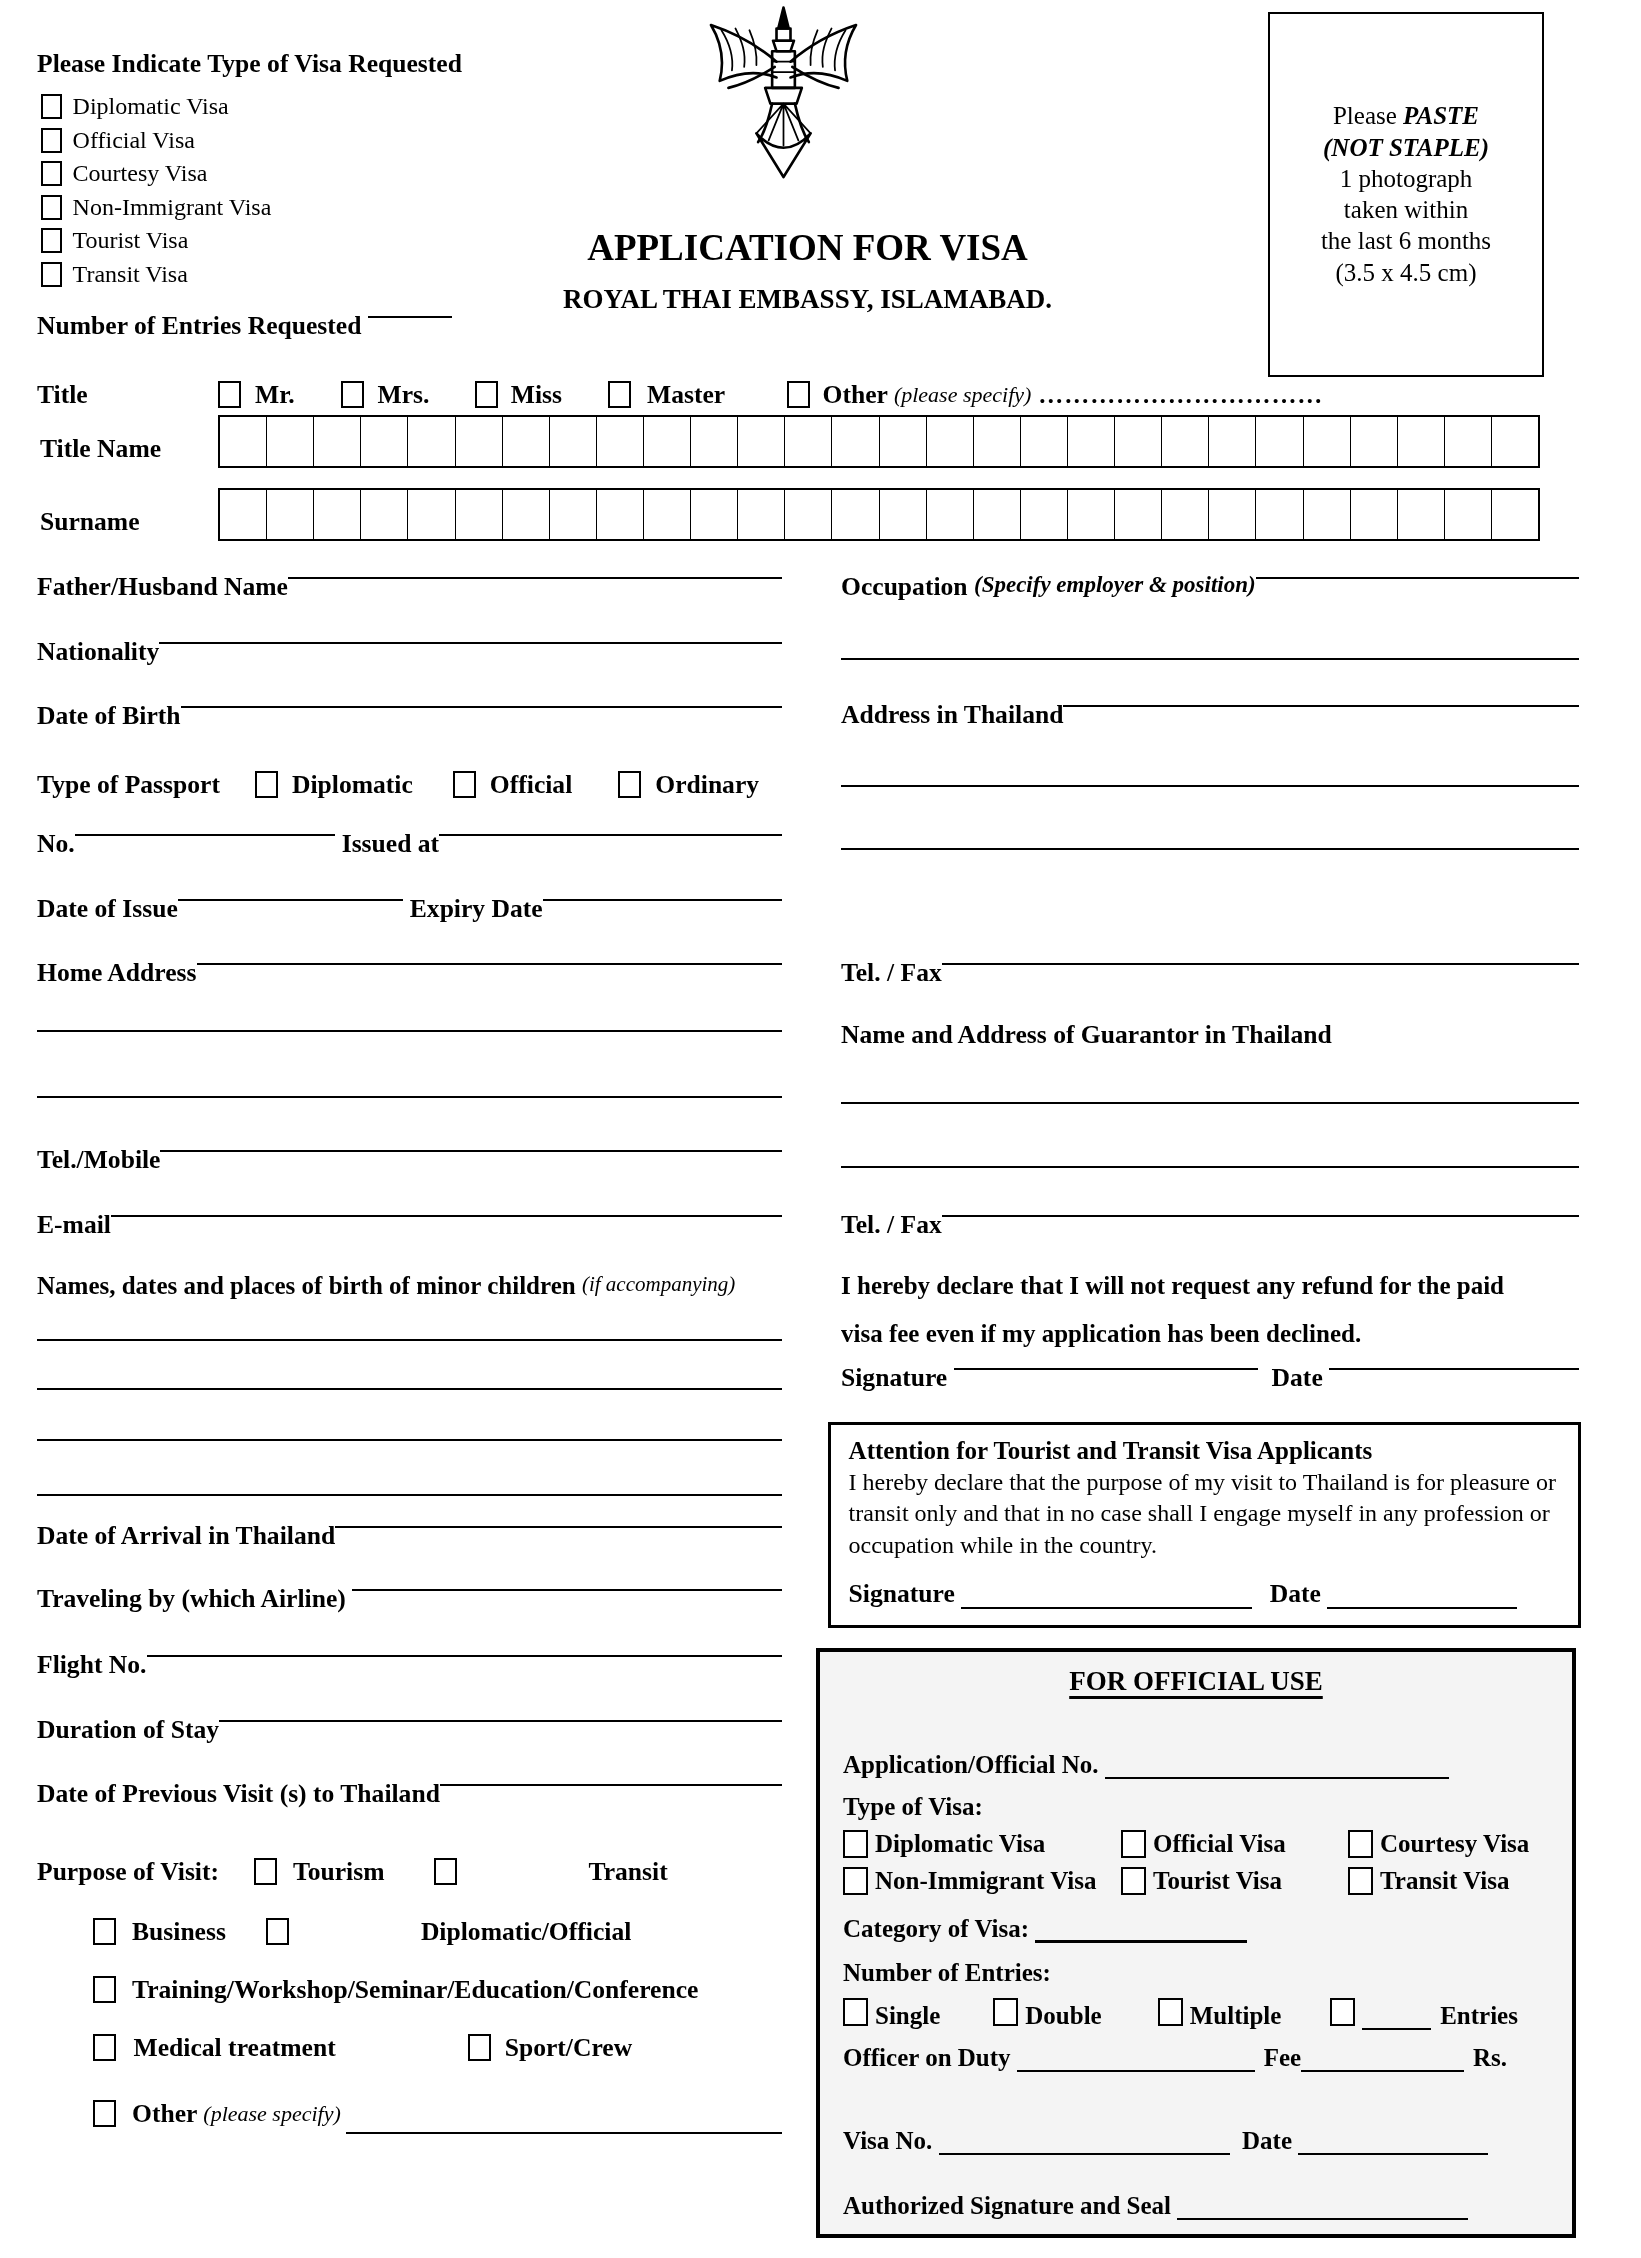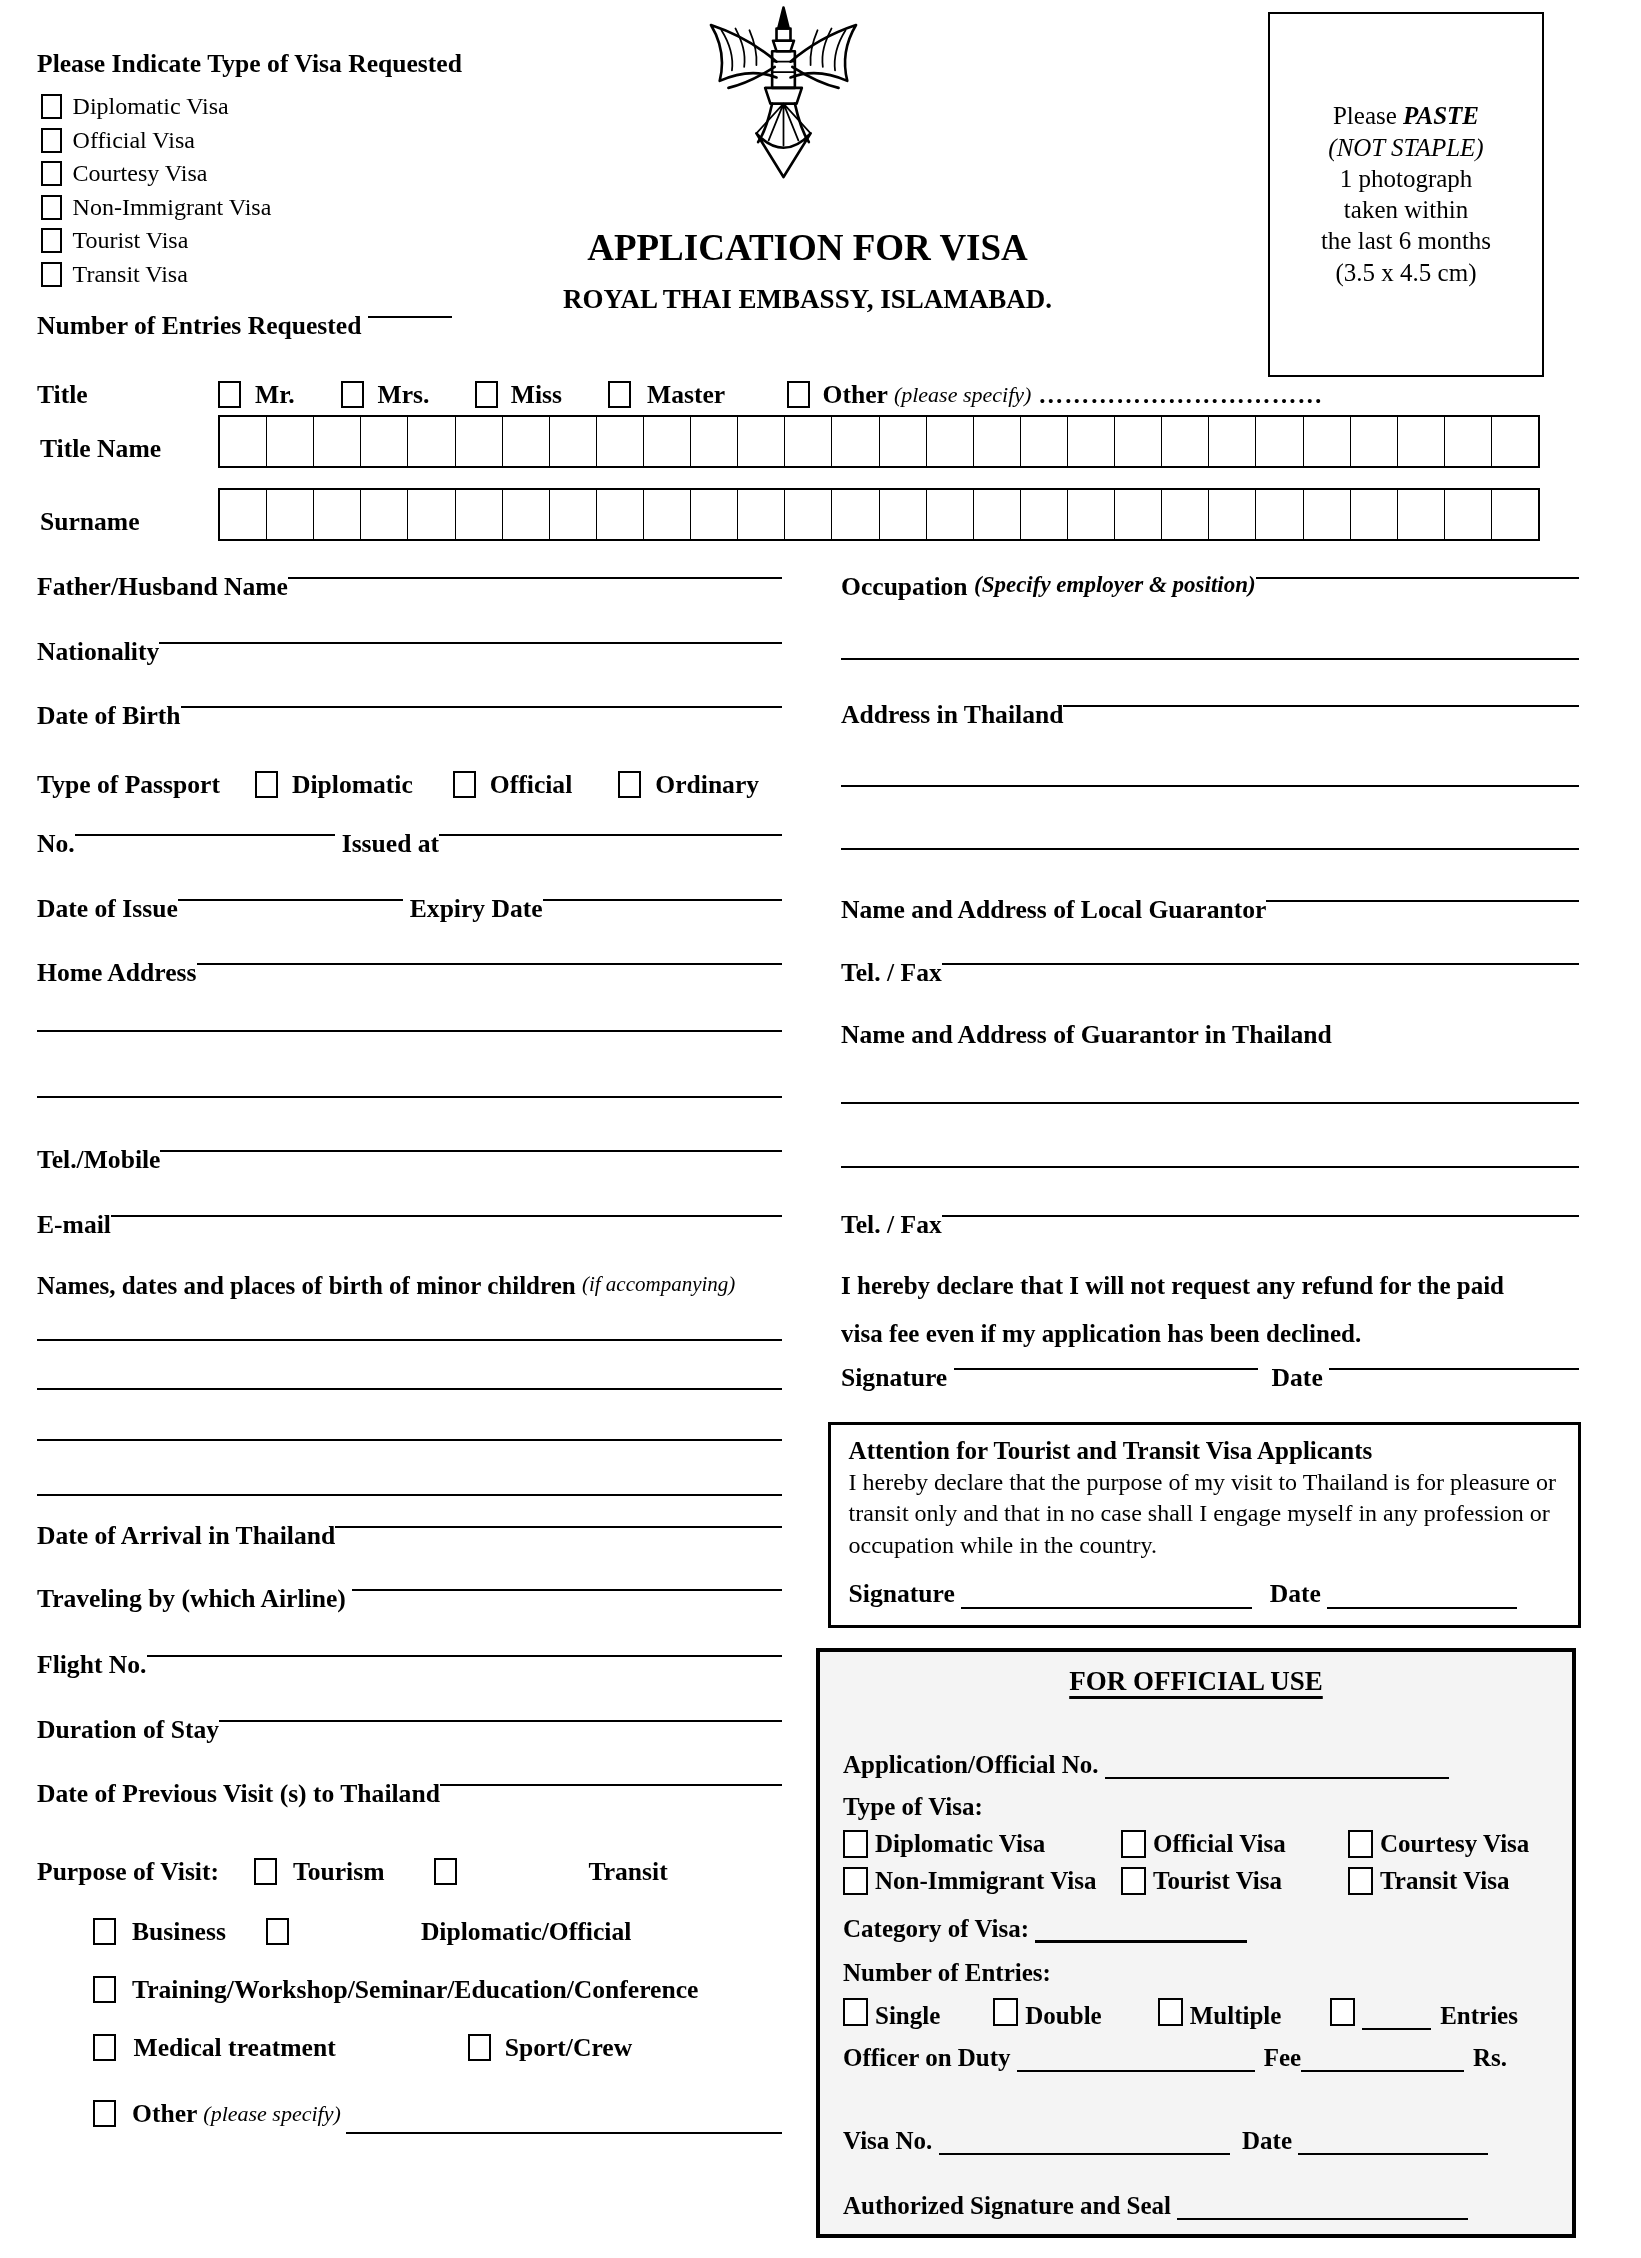--- a/index.html
+++ b/index.html
@@ -122,21 +122,21 @@
       <path d="M92 114 C88 132 84 146 76 158"></path>
       <path d="M118 114 C122 132 126 146 134 158"></path>
     </g>
   </svg>
 
   <div class="abs" id="main-title">APPLICATION FOR VISA</div>
   <div class="abs" id="sub-title">ROYAL THAI EMBASSY, ISLAMABAD.</div>
 
   <div class="abs" id="photo-box">
     <div><span>Please </span><span class="bi" style="font-weight:bold;font-style:italic">PASTE</span></div>
-    <div style="font-weight:normal;font-style:italic">(NOT STAPLE)</div>
+    <div style="font-weight:bold;font-style:italic">(NOT STAPLE)</div>
     <div>1 photograph</div>
     <div>taken within</div>
     <div>the last 6 months</div>
     <div>(3.5 x 4.5 cm)</div>
   </div>
 
   <div class="row crow" id="title-row">
     <span class="lbl tlbl">Title</span>
     <span class="cb"></span>
     <span class="lbl ml16">Mr.</span>
@@ -343,24 +343,20 @@
   <div class="row rrow" style="top:700px">
     <span class="lbl">Address in Thailand</span>
     <span class="fill"></span>
   </div>
   <div class="row rrow" style="top:780px">
       <span class="fill"></span>
     </div>
   <div class="row rrow" style="top:843px">
       <span class="fill"></span>
     </div>
-  <div class="row rrow" style="top:895px">
-    <span class="lbl">Name and Address of Local Guarantor</span>
-    <span class="fill"></span>
-  </div>
   <div class="row rrow" style="top:958px">
     <span class="lbl">Tel. / Fax</span>
     <span class="fill"></span>
   </div>
   <div class="row rrow" style="top:1020px">
     <span class="lbl">Name and Address of Guarantor in Thailand</span>
   </div>
   <div class="row rrow" style="top:1097px">
       <span class="fill"></span>
     </div>

